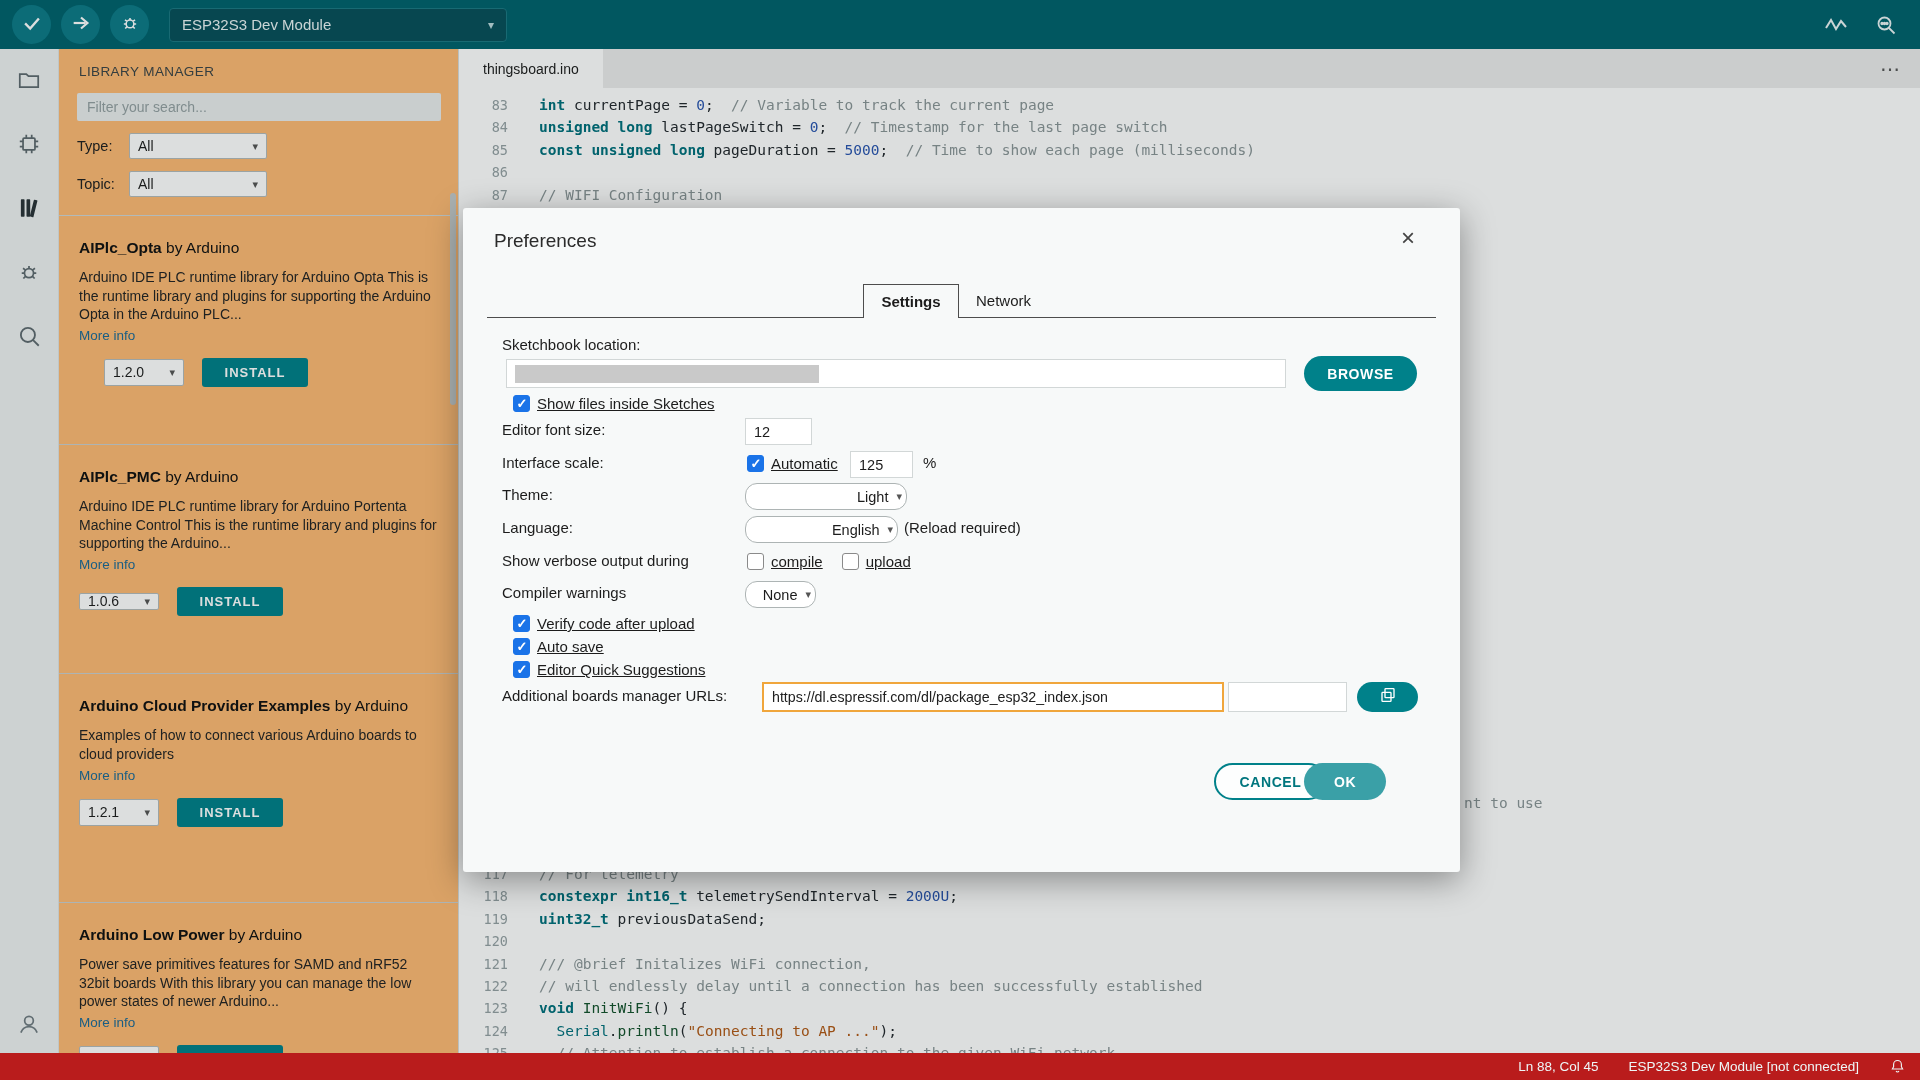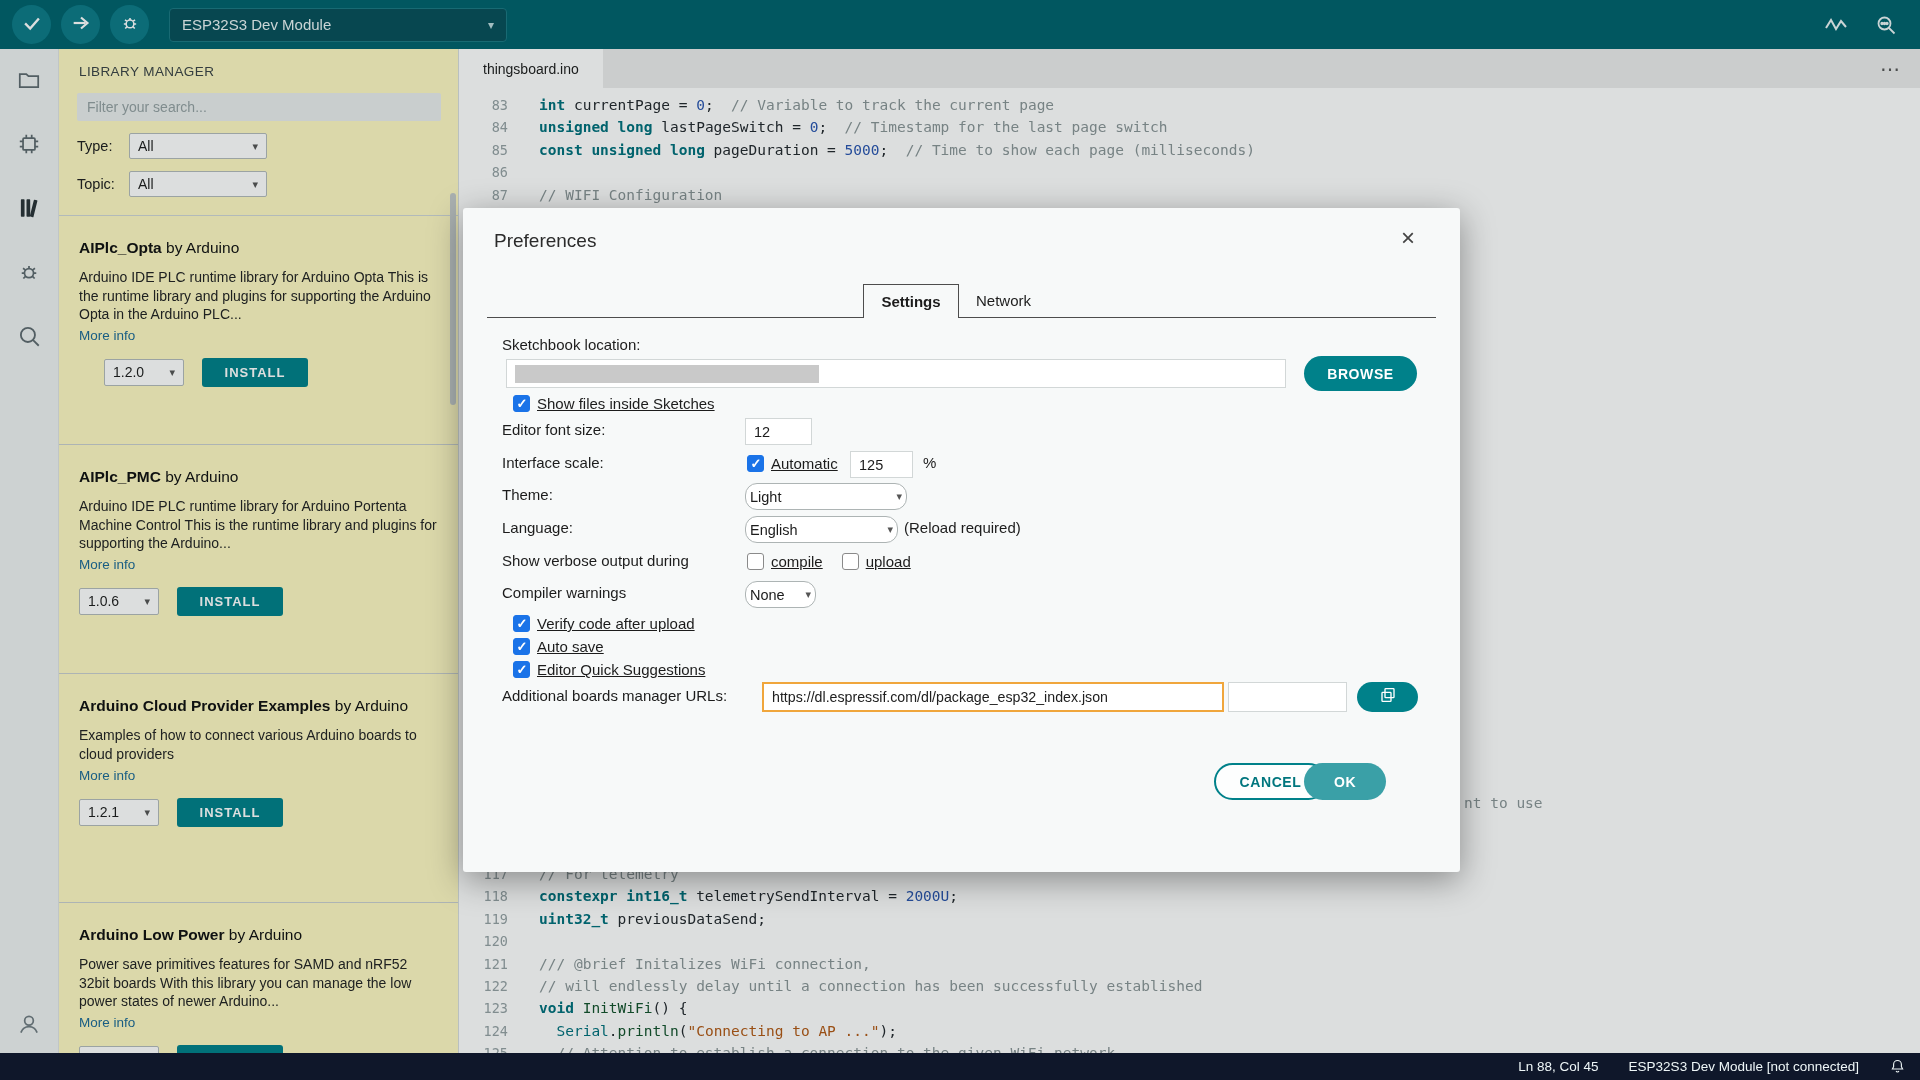--- a/index.html
+++ b/index.html
@@ -14,21 +14,21 @@
   .tb-right{margin-left:auto;display:flex;align-items:center;gap:26px;padding-right:10px;}
   .tb-right span{display:flex;cursor:pointer;}
 
   
   .side-strip{position:absolute;left:0;top:49px;width:59px;bottom:27px;background:#eef1f1;border-right:1px solid #dfe4e4;display:flex;flex-direction:column;align-items:center;padding-top:18px;gap:38px;box-sizing:border-box;color:#5f6b70;}
   .side-strip .sicon{display:flex;cursor:pointer;}
   .sicon.active{color:#2a3439;}
   .sicon.bottom{margin-top:auto;margin-bottom:16px;color:#707c82;}
 
   
-  .library-panel{position:absolute;left:59px;top:49px;width:400px;bottom:27px;background:#fef9c3;border-right:1px solid #d7dcdc;box-sizing:border-box;overflow:hidden;}
+  .library-panel{position:absolute;left:59px;top:49px;width:400px;bottom:27px;background:#fdba74;border-right:1px solid #d7dcdc;box-sizing:border-box;overflow:hidden;}
   .lp-header{padding:15px 20px 10px;font-size:13.5px;color:#3c4446;letter-spacing:.4px;}
   .filter-input{display:block;margin:4px 18px 0;width:364px;height:28px;background:#e9eded;border:none;border-radius:2px;padding:0 10px;box-sizing:border-box;font-size:14px;color:#444;font-family:"Liberation Sans",sans-serif;}
   .filter-input::placeholder{color:#94a0a2;}
   .filter-row{display:flex;align-items:center;margin:12px 18px 0;}
   .filter-row .flab{width:52px;font-size:14.5px;color:#202020;}
   .select{background:#fff;border:1px solid #b4bbbb;border-radius:2px;display:flex;align-items:center;justify-content:space-between;padding:0 8px;box-sizing:border-box;font-size:14px;color:#1e1e1e;height:26px;cursor:pointer;}
   .filter-row .select{width:138px;}
   .sel-chev{color:#555;font-size:11px;margin-left:8px;}
   .lib-list{margin-top:18px;border-top:1px solid #cfd5d5;}
   .lib-item{height:229px;box-sizing:border-box;padding:22px 20px 0;border-bottom:1px solid #c9cfcf;}
@@ -54,41 +54,41 @@
   .kw{color:#00707c;font-weight:bold;}
   .cls{color:#00707c;}
   .cm{color:#8a9597;}
   .num{color:#2a56b0;}
   .str{color:#b25915;}
   .fn{color:#14532d;}
   .pl{color:#24292e;}
   .code-fragment{position:absolute;left:1005px;top:746px;font-family:"DejaVu Sans Mono",monospace;font-size:14.5px;color:#8a9597;}
 
   
-  .statusbar{position:absolute;left:0;bottom:0;width:1920px;height:27px;background:#0f172a;color:#eef6f7;display:flex;align-items:center;justify-content:flex-end;gap:30px;padding-right:14px;box-sizing:border-box;font-size:13.5px;z-index:60;padding-left:24px;}
+  .statusbar{position:absolute;left:0;bottom:0;width:1920px;height:27px;background:#b91c1c;color:#eef6f7;display:flex;align-items:center;justify-content:flex-end;gap:30px;padding-right:14px;box-sizing:border-box;font-size:13.5px;z-index:60;padding-left:24px;}
   .statusbar .sb-item{white-space:nowrap;}
   .sb-bell{display:flex;cursor:pointer;}
 
   
   .overlay{position:absolute;left:0;top:0;width:1920px;height:1053px;background:rgba(10,20,22,.14);z-index:40;}
 
   
   .modal{position:absolute;left:463px;top:208px;width:997px;height:664px;background:#f7f9f9;border-radius:3px;box-shadow:0 8px 34px rgba(0,0,0,.38);z-index:100;}
   .modal-title{position:absolute;left:31px;top:22px;font-size:19px;color:#2b2b2b;}
   .modal-close{position:absolute;left:938px;top:18px;font-size:24px;color:#444;cursor:pointer;line-height:1;}
   .m-tabs{position:absolute;left:24px;right:24px;top:75px;height:34px;border-bottom:1px solid #4d4d4d;}
   .m-tab{position:absolute;font-size:15px;color:#1c1c1c;cursor:pointer;}
   .m-tab.active{left:376px;bottom:-1px;width:96px;height:34px;border:1px solid #4d4d4d;border-bottom:none;background:#f7f9f9;display:flex;align-items:center;justify-content:center;font-weight:bold;box-sizing:border-box;}
   .m-tab.plain{left:489px;bottom:8px;}
   .m-label{position:absolute;font-size:15px;color:#1c1c1c;white-space:nowrap;}
   .m-note{position:absolute;font-size:15px;color:#1c1c1c;white-space:nowrap;}
   .m-input{position:absolute;background:#fff;border:1px solid #d2d7d7;box-sizing:border-box;display:flex;align-items:center;padding:0 8px;font-size:14.5px;color:#1c1c1c;}
   .inval{white-space:nowrap;}
   .redact{width:304px;height:18px;background:#c9c9c9;}
-  .m-select{position:absolute;height:27px;background:#fff;border:1px solid #adb4b4;border-radius:12px;box-sizing:border-box;display:flex;align-items:center;justify-content:space-between;padding:0 4px;font-size:14.5px;color:#1c1c1c;cursor:pointer;}
+  .m-select{position:absolute;height:27px;background:#fff;border:1px solid #adb4b4;border-radius:12px;box-sizing:border-box;display:flex;align-items:center;justify-content:flex-end;padding:0 4px;font-size:14.5px;color:#1c1c1c;cursor:pointer;}
   .m-checkrow{position:absolute;display:flex;align-items:center;gap:7px;font-size:15px;color:#1c1c1c;}
   .cb{width:17px;height:17px;border:1px solid #8a8a8a;border-radius:3px;background:#fff;box-sizing:border-box;position:relative;flex:none;cursor:pointer;}
   .cb.checked{background:#1a73e8;border-color:#1a73e8;}
   .cb.checked::after{content:"✓";position:absolute;left:2.5px;top:-0.5px;color:#fff;font-size:13px;font-weight:bold;}
   .cblab{white-space:nowrap;text-decoration:underline;}
   .pill{position:absolute;border-radius:19px;display:flex;align-items:center;justify-content:center;font-weight:bold;font-size:14px;letter-spacing:.6px;cursor:pointer;box-sizing:border-box;}
   .pill.teal{background:#00818a;color:#fff;}
   .pill.outline{background:#fdfefe;border:2px solid #00818a;color:#00767e;}
   .pill.ok{background:#3aa0a7;color:#fff;}
   .urlbox{position:absolute;box-sizing:border-box;background:#fff;border:2px solid #f0a63c;display:flex;align-items:center;padding:0 8px;font-size:14.2px;color:#202020;white-space:nowrap;overflow:hidden;}
@@ -213,21 +213,21 @@
     </div>
 
     <div class="lib-item">
       <div class="lib-title">
         <span class="lib-name">AIPlc_PMC</span>
         <span class="lib-author">by Arduino</span>
       </div>
       <div class="lib-desc">Arduino IDE PLC runtime library for Arduino Portenta Machine Control This is the runtime library and plugins for supporting the Arduino...</div>
       <span class="more-info">More info</span>
       <div class="lib-controls">
-        <div class="select" style="width:80px;height:27px;">
+        <div class="select" style="width:80px;height:17px;">
           <span>1.0.6</span>
           <span class="sel-chev">▾</span>
         </div>
         <div class="install-btn">INSTALL</div>
       </div>
     </div>
 
     <div class="lib-item">
       <div class="lib-title">
         <span class="lib-name">Arduino Cloud Provider Examples</span>

